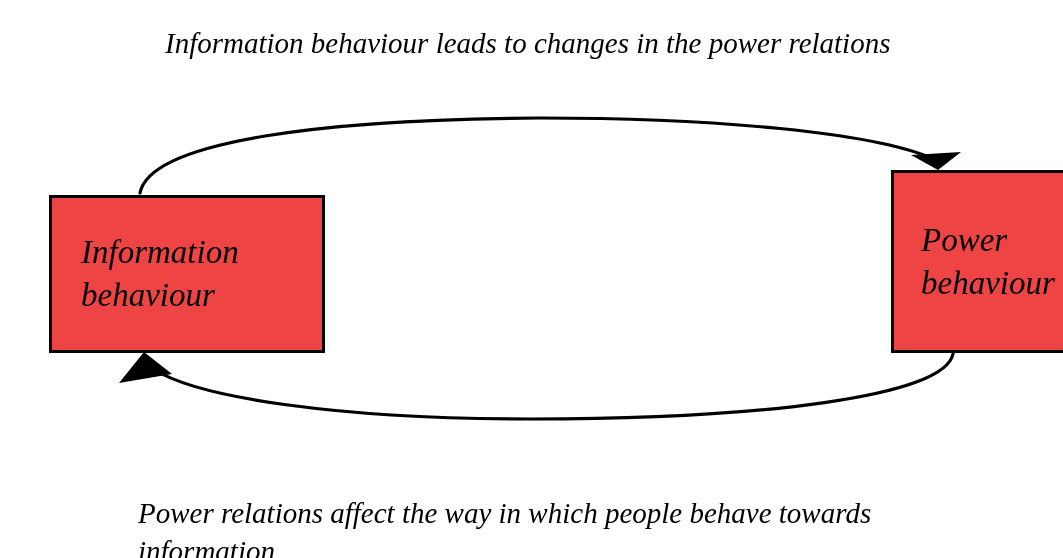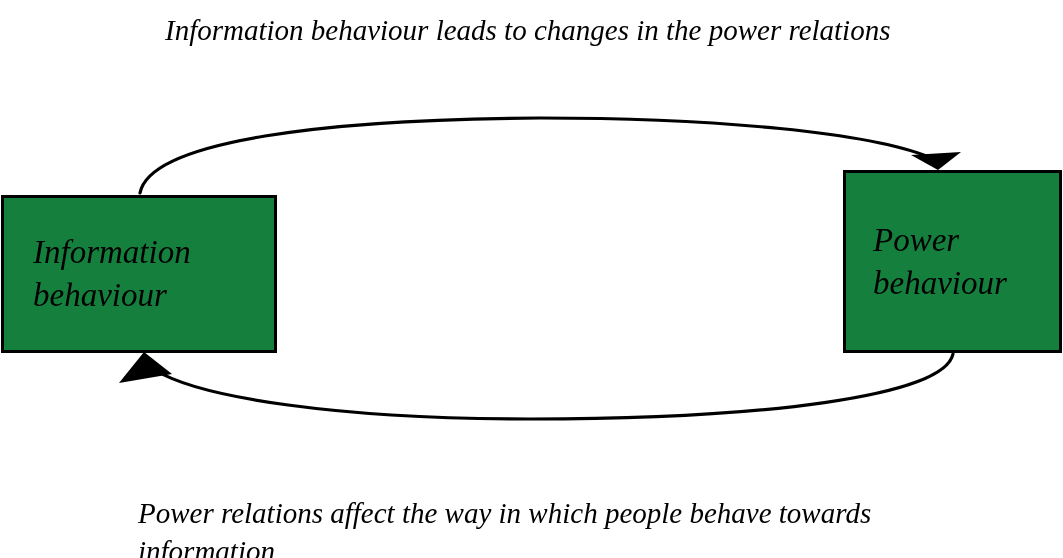--- a/index.html
+++ b/index.html
@@ -23,38 +23,39 @@
     position: absolute;
     font-style: italic;
     font-size: 29px;
     line-height: 38px;
     color: #000000;
     white-space: pre-line;
     letter-spacing: 0px;
   }
   #caption-top {
     left: 165px;
-    top: 11px;
+    top: 24px;
     width: 800px;
     font-style: italic;
   }
   #caption-bottom {
     left: 138px;
     top: 471px;
     width: 830px;
     margin-top: 23px;
   }
   .node-box {
     position: absolute;
     box-sizing: border-box;
     border: 3px solid #000000;
-    background: #15803d;
+    background: #ef4444;
     display: flex;
     flex-direction: column;
     justify-content: center;
+    margin-left: 48px;
   }
   .node-label {
     font-style: italic;
     font-size: 33px;
     line-height: 43px;
     white-space: pre-line;
     color: #000000;
   }
   #node-information-behaviour {
     left: 1px;

